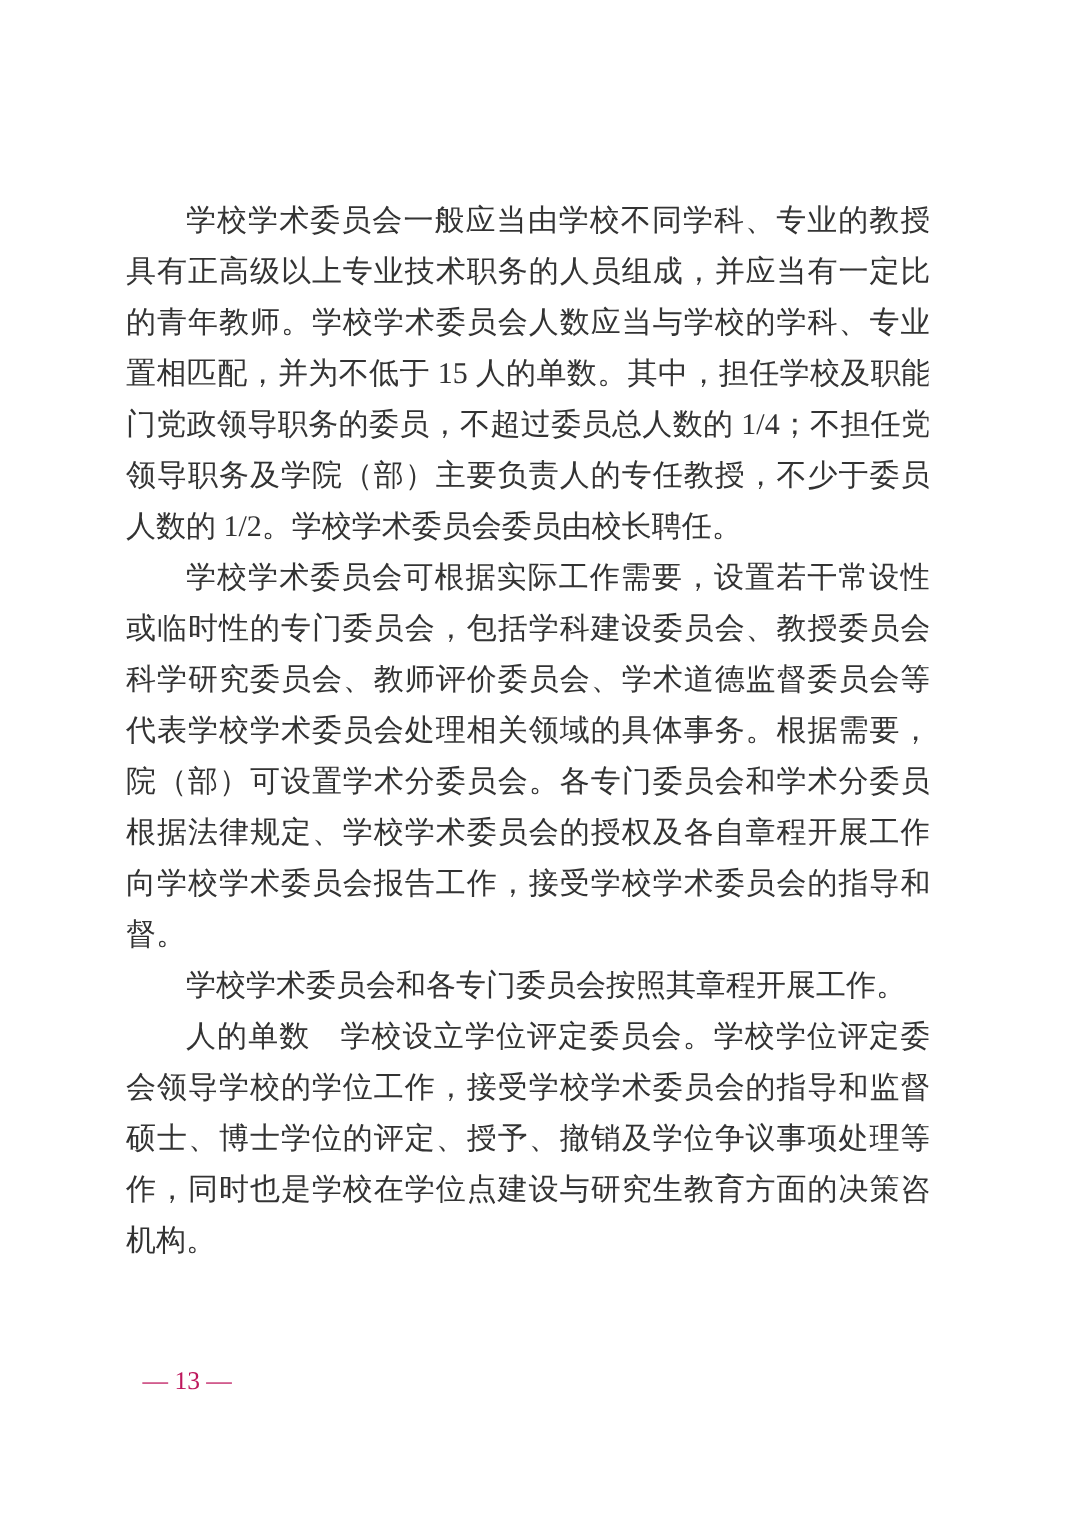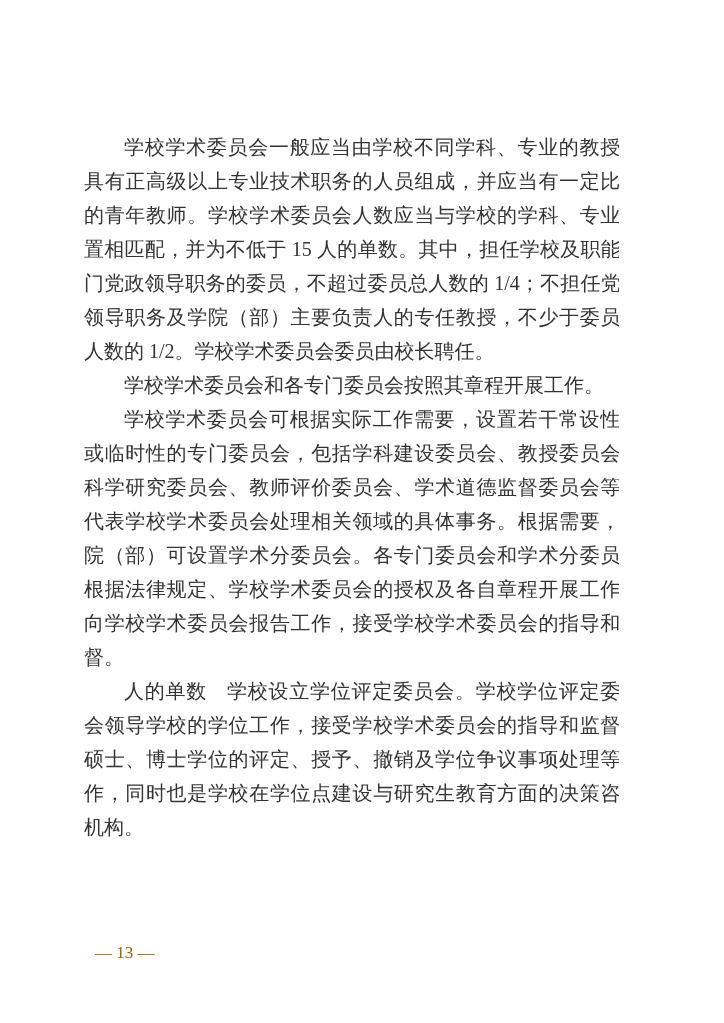--- a/index.html
+++ b/index.html
@@ -34,39 +34,38 @@
   }
   .article-lead {
     margin-right: 1em;
   }
   .page-number {
     position: absolute;
     left: 95px;
     top: 910px;
     font-size: 17px;
     line-height: 22px;
-    color: #a16207;
+    color: #be185d;
     white-space: pre;
-    margin-top: 32px;
   }
 </style>
 </head>
 <body>
 
 <div class="page">
 
   <div class="body-text">
     <p>
       <span>学校学术委员会一般应当由学校不同学科、专业的教授及具有正高级以上专业技术职务的人员组成，并应当有一定比例的青年教师。学校学术委员会人数应当与学校的学科、专业设置相匹配，并为不低于 15 人的单数。其中，担任学校及职能部门党政领导职务的委员，不超过委员总人数的 1/4；不担任党政领导职务及学院（部）主要负责人的专任教授，不少于委员总人数的 1/2。学校学术委员会委员由校长聘任。</span>
     </p>
     <p>
-      <span>学校学术委员会和各专门委员会按照其章程开展工作。</span>
+      <span>学校学术委员会可根据实际工作需要，设置若干常设性的或临时性的专门委员会，包括学科建设委员会、教授委员会、科学研究委员会、教师评价委员会、学术道德监督委员会等，代表学校学术委员会处理相关领域的具体事务。根据需要，学院（部）可设置学术分委员会。各专门委员会和学术分委员会根据法律规定、学校学术委员会的授权及各自章程开展工作，向学校学术委员会报告工作，接受学校学术委员会的指导和监督。</span>
     </p>
     <p>
-      <span>学校学术委员会可根据实际工作需要，设置若干常设性的或临时性的专门委员会，包括学科建设委员会、教授委员会、科学研究委员会、教师评价委员会、学术道德监督委员会等，代表学校学术委员会处理相关领域的具体事务。根据需要，学院（部）可设置学术分委员会。各专门委员会和学术分委员会根据法律规定、学校学术委员会的授权及各自章程开展工作，向学校学术委员会报告工作，接受学校学术委员会的指导和监督。</span>
+      <span>学校学术委员会和各专门委员会按照其章程开展工作。</span>
     </p>
     <p>
       <span class="article-lead">人的单数</span><span>学校设立学位评定委员会。学校学位评定委员会领导学校的学位工作，接受学校学术委员会的指导和监督、硕士、博士学位的评定、授予、撤销及学位争议事项处理等工作，同时也是学校在学位点建设与研究生教育方面的决策咨询机构。</span>
     </p>
   </div>
 
   <div class="page-number">— 13 —</div>
 
 </div>
 

